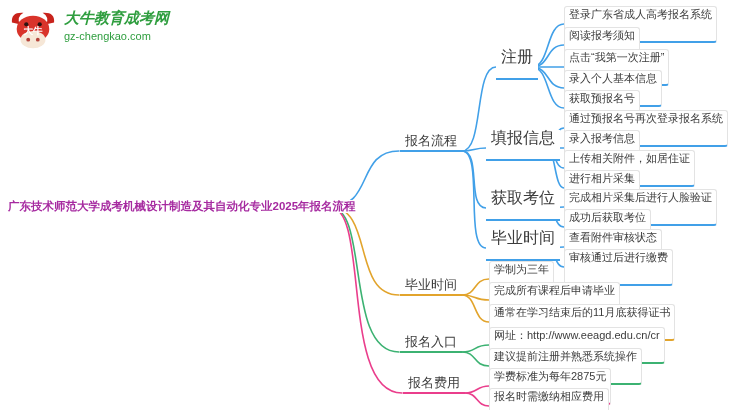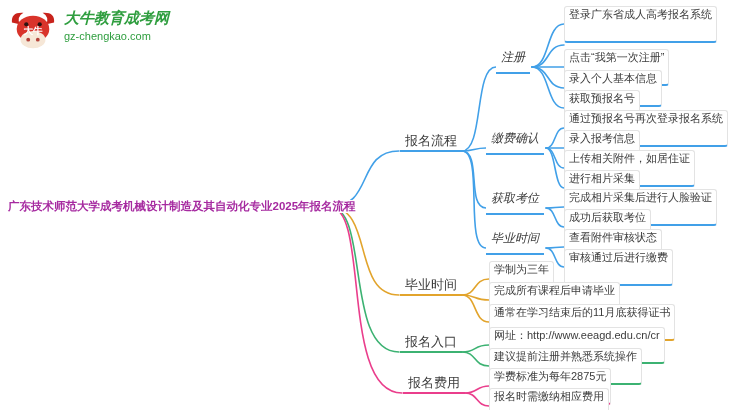--- a/index.html
+++ b/index.html
@@ -3,21 +3,21 @@
 <meta charset="utf-8">
 <title>Mindmap</title>
 <style>
   html,body{margin:0;padding:0;background:#fff;}
   #stage{position:relative;width:750px;height:410px;background:#fff;overflow:hidden;
          font-family:"Liberation Sans",sans-serif;}
   #wires{position:absolute;left:0;top:0;pointer-events:none;}
   .node{position:absolute;white-space:nowrap;color:#3c3c3c;background:#fff;}
   .root{font-size:11.5px;font-weight:bold;color:#a62aa0;line-height:13px;}
   .branch{font-size:13px;line-height:15px;padding:1px 5px 2px;border-bottom:2px solid;}
-  .sub{font-size:12px;line-height:14px;padding:1px 5px 8px;border-bottom:2px solid;font-style:italic;}
+  .sub{font-size:16px;line-height:14px;padding:1px 5px 14px;border-bottom:2px solid;}
   .leaf{font-size:11px;line-height:13px;padding:1px 4px 20px;border:1px solid #e3e3e3;
         border-bottom-width:2px;border-radius:3px;}
   .c-blue{border-bottom-color:#41a0e8;}
   .c-gold{border-bottom-color:#e2a42c;}
   .c-green{border-bottom-color:#3cb272;}
   .c-pink{border-bottom-color:#ea3e8c;}
   .logo{position:absolute;left:10px;top:8px;display:flex;align-items:flex-start;}
   .logo-txt{margin-left:8px;}
   .logo-name{font-size:15px;font-weight:bold;color:#2f9e3f;line-height:20px;font-style:italic;}
   .logo-domain{font-size:11px;color:#2f9e3f;line-height:16px;}
@@ -85,25 +85,26 @@
   </div>
 
   <div class="node root" style="left:8px;top:200px">广东技术师范大学成考机械设计制造及其自动化专业2025年报名流程</div>
 
   <div class="node branch c-blue" style="left:400px;top:132px">报名流程</div>
   <div class="node branch c-gold" style="left:400px;top:276px">毕业时间</div>
   <div class="node branch c-green" style="left:400px;top:333px">报名入口</div>
   <div class="node branch c-pink" style="left:403px;top:374px">报名费用</div>
 
   <div class="node sub c-blue" style="left:496px;top:49px">注册</div>
-  <div class="node sub c-blue" style="left:486px;top:130px">缴费确认</div>
+  <div class="node sub c-blue" style="left:486px;top:130px">填报信息</div>
   <div class="node sub c-blue" style="left:486px;top:190px">获取考位</div>
   <div class="node sub c-blue" style="left:486px;top:230px">毕业时间</div>
 
   <div class="node leaf c-blue" style="left:564px;top:6px">登录广东省成人高考报名系统</div>
+  <div class="node leaf c-blue" style="left:564px;top:27px">阅读报考须知</div>
   <div class="node leaf c-blue" style="left:564px;top:49px">点击“我第一次注册”</div>
   <div class="node leaf c-blue" style="left:564px;top:70px">录入个人基本信息</div>
   <div class="node leaf c-blue" style="left:564px;top:90px">获取预报名号</div>
 
   <div class="node leaf c-blue" style="left:564px;top:110px">通过预报名号再次登录报名系统</div>
   <div class="node leaf c-blue" style="left:564px;top:130px">录入报考信息</div>
   <div class="node leaf c-blue" style="left:564px;top:150px">上传相关附件，如居住证</div>
   <div class="node leaf c-blue" style="left:564px;top:170px">进行相片采集</div>
 
   <div class="node leaf c-blue" style="left:564px;top:189px">完成相片采集后进行人脸验证</div>

